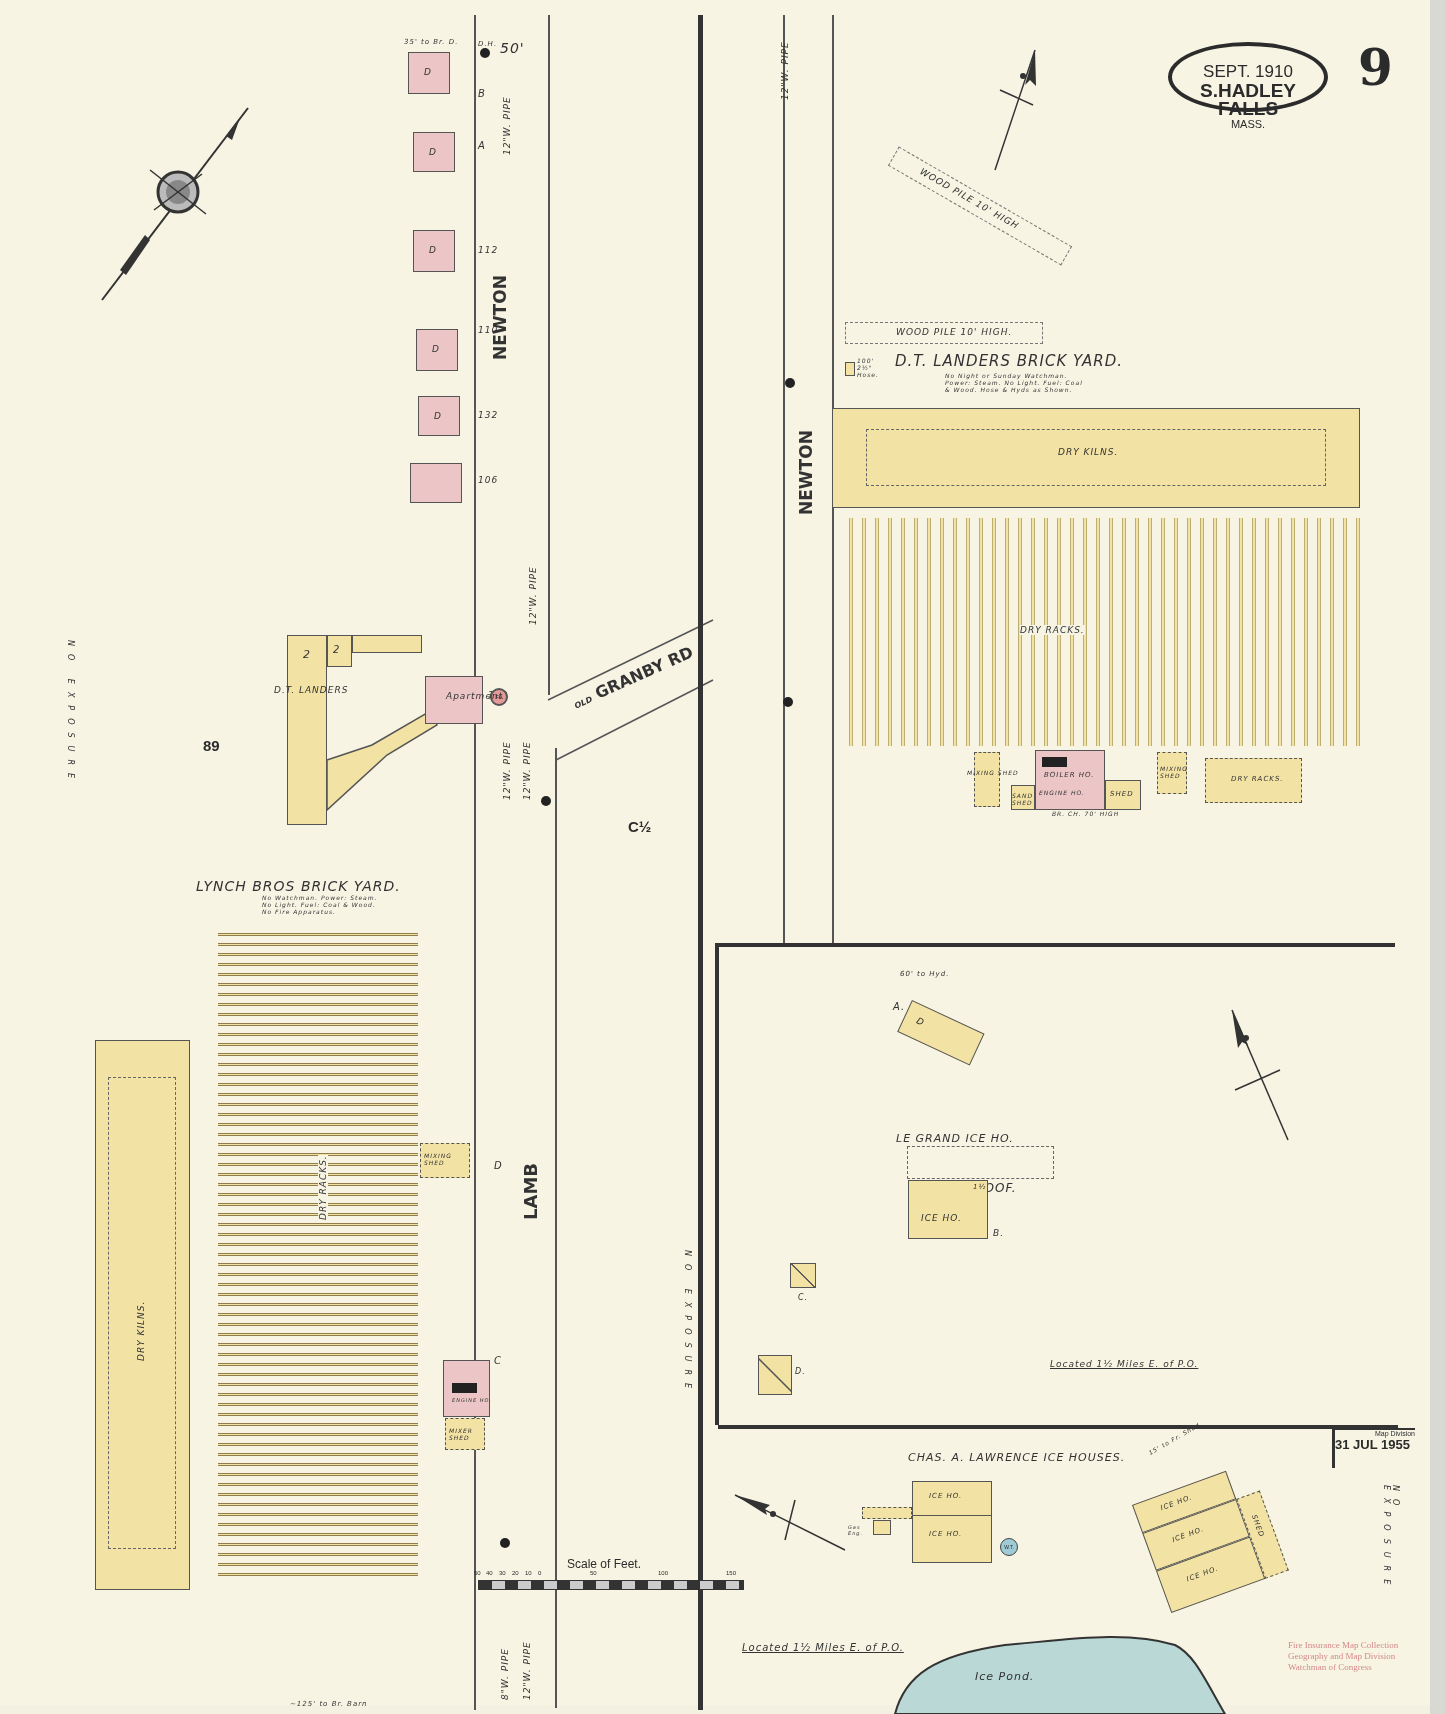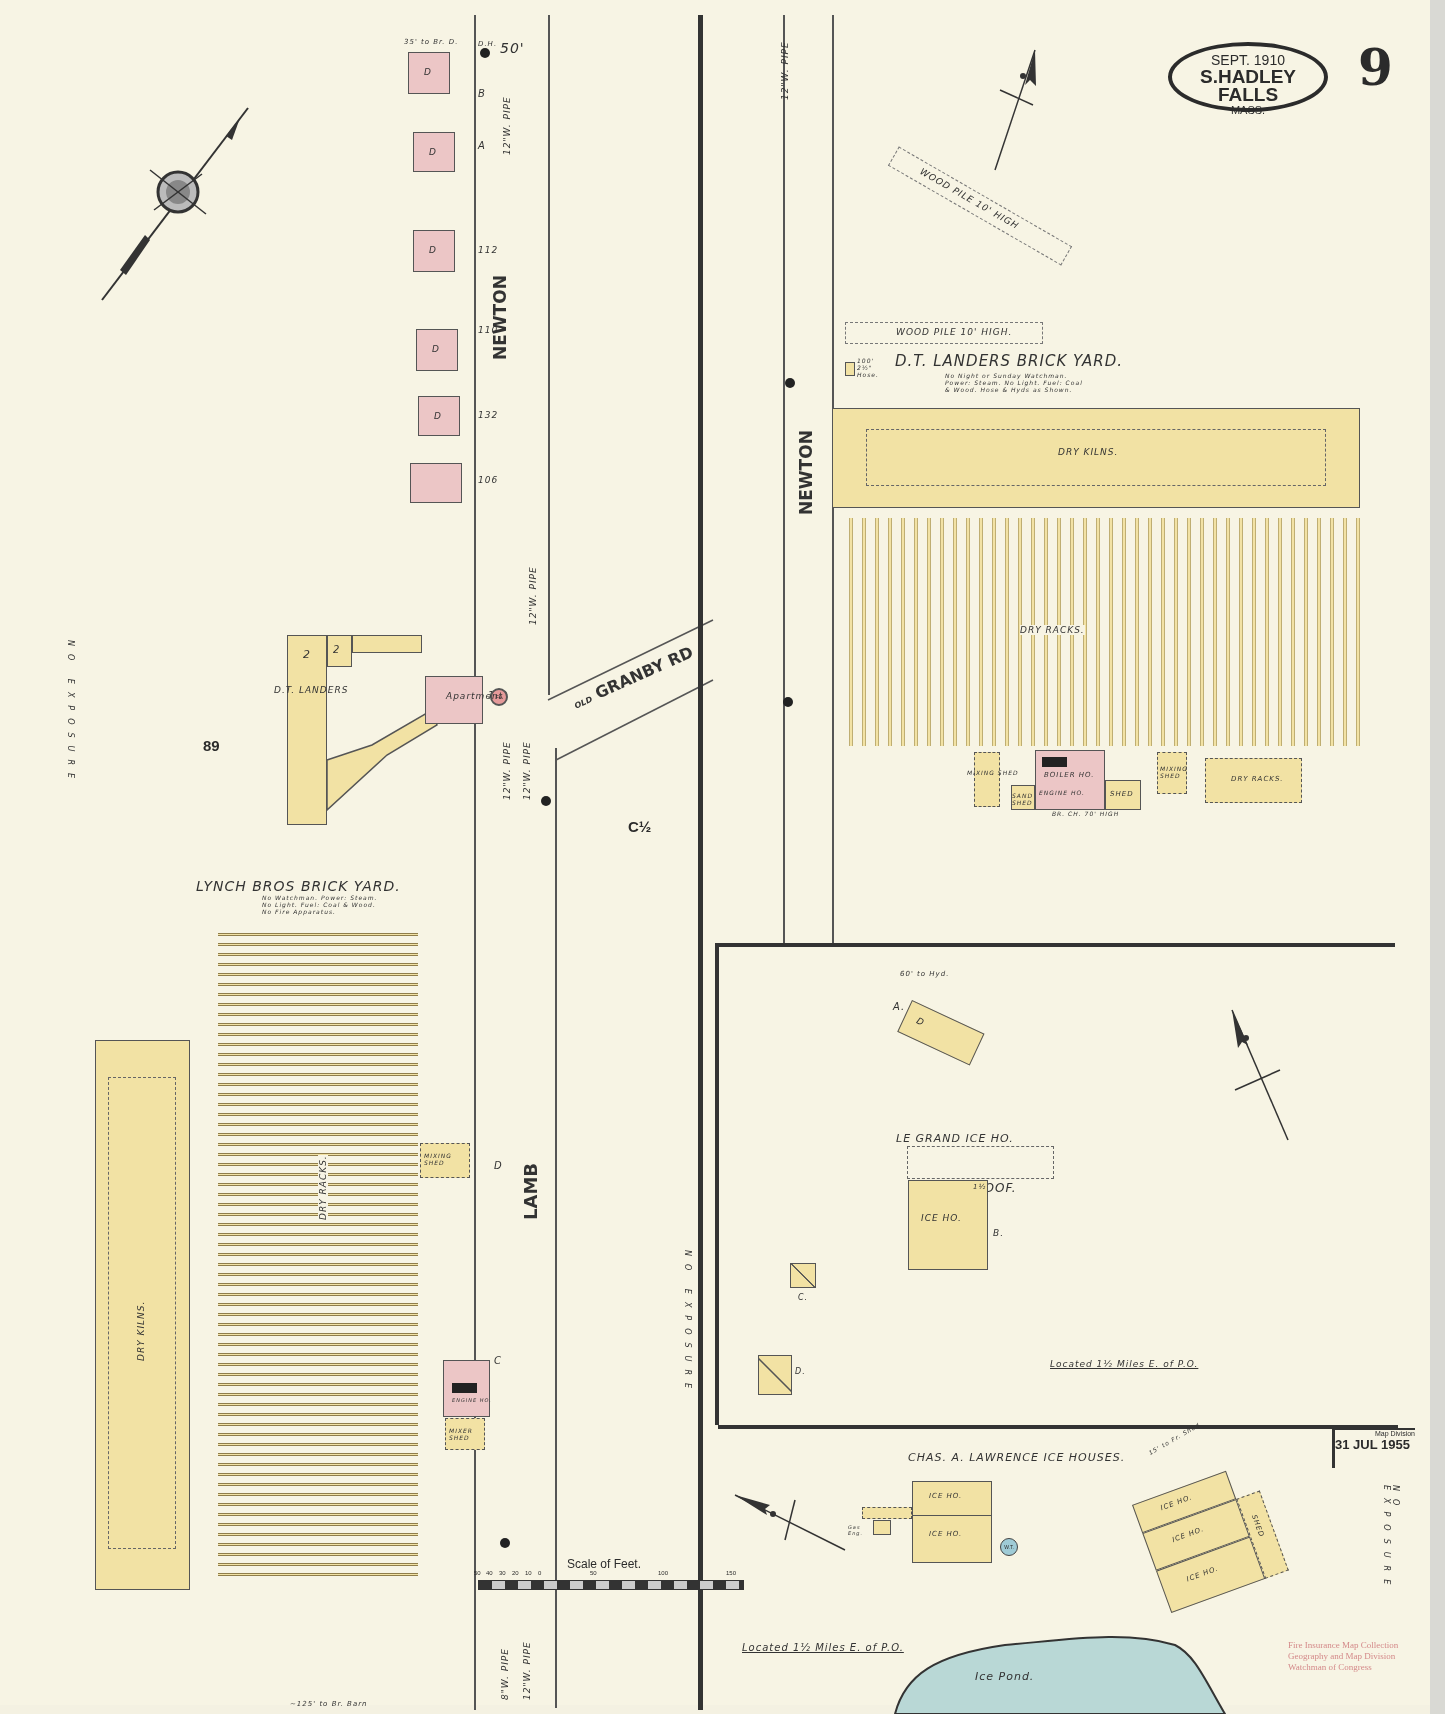--- a/index.html
+++ b/index.html
@@ -19,21 +19,21 @@
   .racks { position:absolute; background: repeating-linear-gradient(90deg, #f7f4e4 0 4px, #bfae72 4px 5px, #f2e2a4 5px 7px, #bfae72 7px 8px, #f7f4e4 8px 13px); }
   .racksH { position:absolute; background: repeating-linear-gradient(0deg, #f7f4e4 0 4px, #8f7d4a 4px 5px, #f2e2a4 5px 6px, #8f7d4a 6px 7px, #f7f4e4 7px 10px); }
   svg { position:absolute; overflow:visible; }
 </style>
 </head>
 <body>
 
 <div class="sheet">
 
   <div class="abs" style="left:1168px;top:42px;width:160px;height:70px;border:4px solid #2b2b2b;border-radius:50%;text-align:center;box-sizing:border-box;">
-    <div style="font-size:14px;margin-top:6px;">SEPT. 1910</div>
+    <div style="font-size:17px;margin-top:16px;">SEPT. 1910</div>
     <div style="font-size:19px;font-weight:bold;line-height:18px;">S.HADLEY FALLS</div>
     <div style="font-size:11px;">MASS.</div>
   </div>
   <div class="abs" style="left:1358px;top:38px;font-family:'DejaVu Serif',serif;font-weight:bold;font-size:50px;">9</div>
 
   <svg style="left:90px;top:100px;" width="170" height="210">
     <line x1="158" y1="8" x2="12" y2="200" stroke="#333" stroke-width="2"></line>
     <polygon points="30,170 55,135 60,140 36,175" fill="#333"></polygon>
     <polygon points="150,18 142,40 136,36" fill="#333"></polygon>
     <circle cx="88" cy="92" r="20" fill="#bbb" stroke="#333" stroke-width="3"></circle>
@@ -216,21 +216,21 @@
 
   <div class="abs hand" style="left:900px;top:970px;font-size:7px;">60' to Hyd.</div>
   <div class="abs hand" style="left:893px;top:1001px;font-size:10px;">A.</div>
   <div class="bld yel" style="left:912px;top:1000px;width:80px;height:35px;transform:rotate(25deg);transform-origin:left top;">
     <span class="lbl" style="left:12px;top:10px;">D</span>
   </div>
   <div class="abs hand" style="left:896px;top:1132px;font-size:11px;font-style:italic;">LE GRAND ICE HO.</div>
   <div class="bld dash" style="left:907px;top:1146px;width:147px;height:33px;border-color:#666;">
       <span class="lbl" style="left:42px;top:10px;font-size:12px;margin-top:24px;">NO ROOF.</span>
     </div>
-  <div class="bld yel" style="left:908px;top:1180px;width:80px;height:90px;">
+  <div class="bld yel" style="left:908px;top:1180px;width:80px;height:59px;">
     <span class="lbl" style="left:64px;top:2px;font-size:7px;">1½</span>
     <span class="lbl" style="left:12px;top:32px;">ICE HO.</span>
   </div>
   <div class="abs hand" style="left:993px;top:1228px;font-size:9px;">B.</div>
   <div class="bld yel" style="left:790px;top:1263px;width:26px;height:25px;background:linear-gradient(45deg,#f2e2a4 48%,#555 49%,#555 51%,#f2e2a4 52%);"></div>
   <div class="abs hand" style="left:798px;top:1293px;font-size:8px;">C.</div>
   <div class="bld yel" style="left:758px;top:1355px;width:34px;height:40px;background:linear-gradient(45deg,#f2e2a4 48%,#555 49%,#555 51%,#f2e2a4 52%);"></div>
   <div class="abs hand" style="left:795px;top:1367px;font-size:8px;">D.</div>
   <div class="abs hand" style="left:1050px;top:1359px;font-size:9px;text-decoration:underline;">Located 1½ Miles E. of P.O.</div>
   <div class="abs hand" style="left:692px;top:1250px;font-size:8px;letter-spacing:8px;transform:rotate(90deg);transform-origin:left top;">NO EXPOSURE</div>

